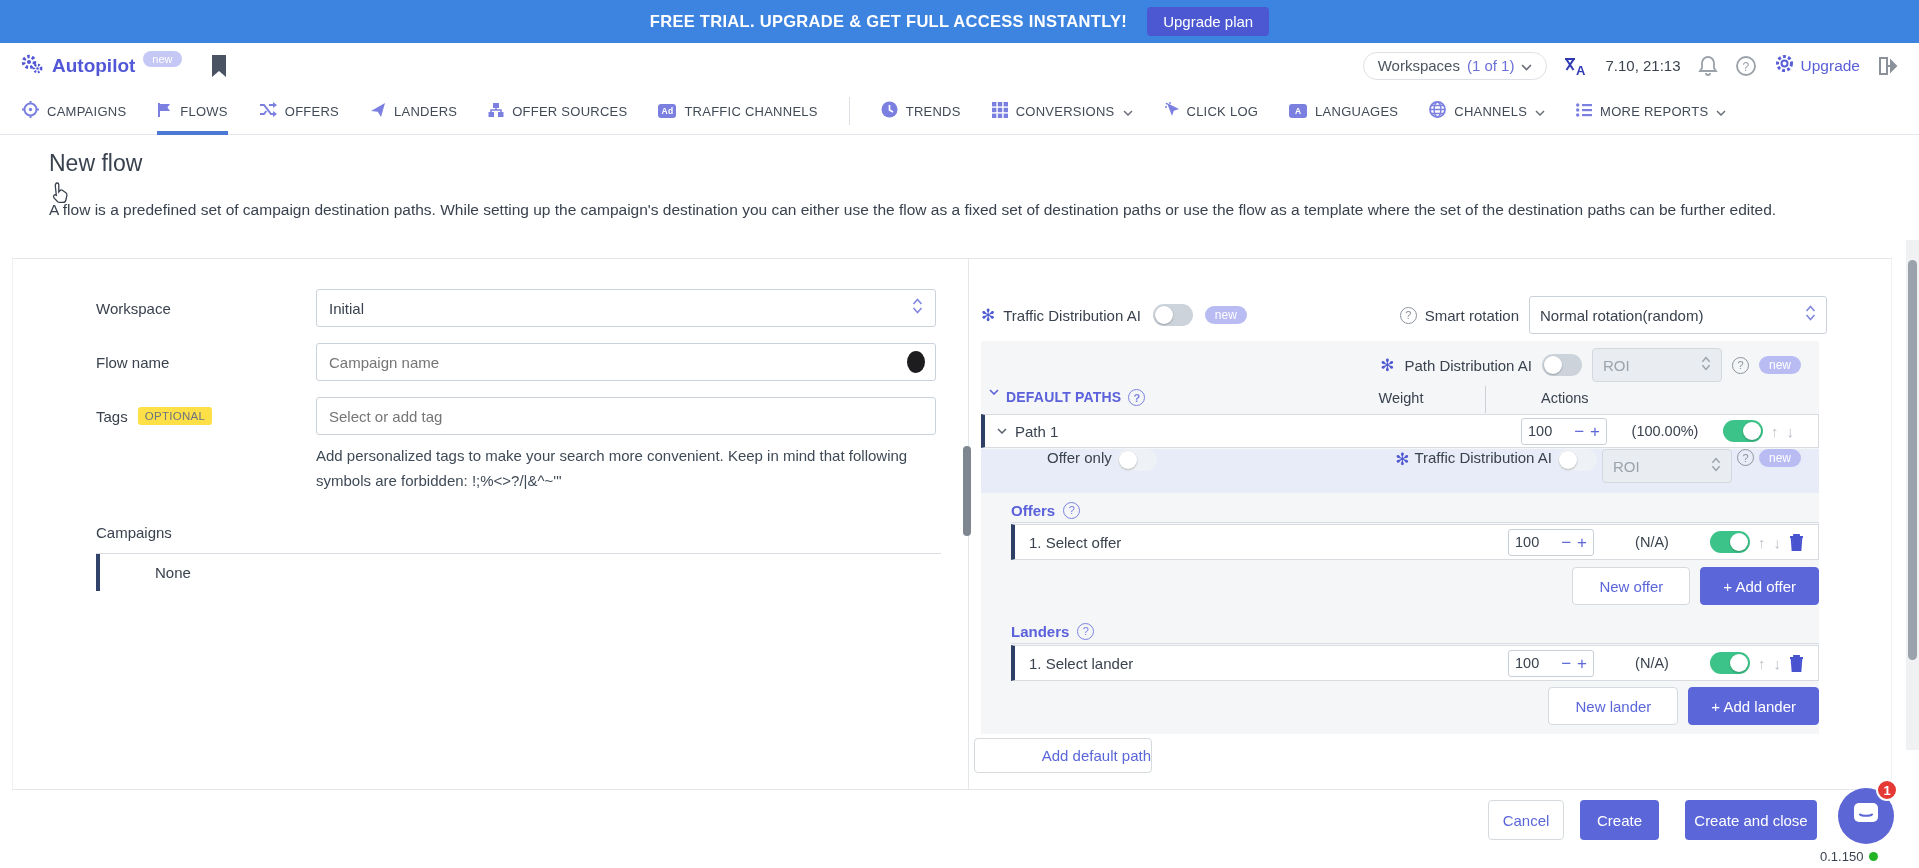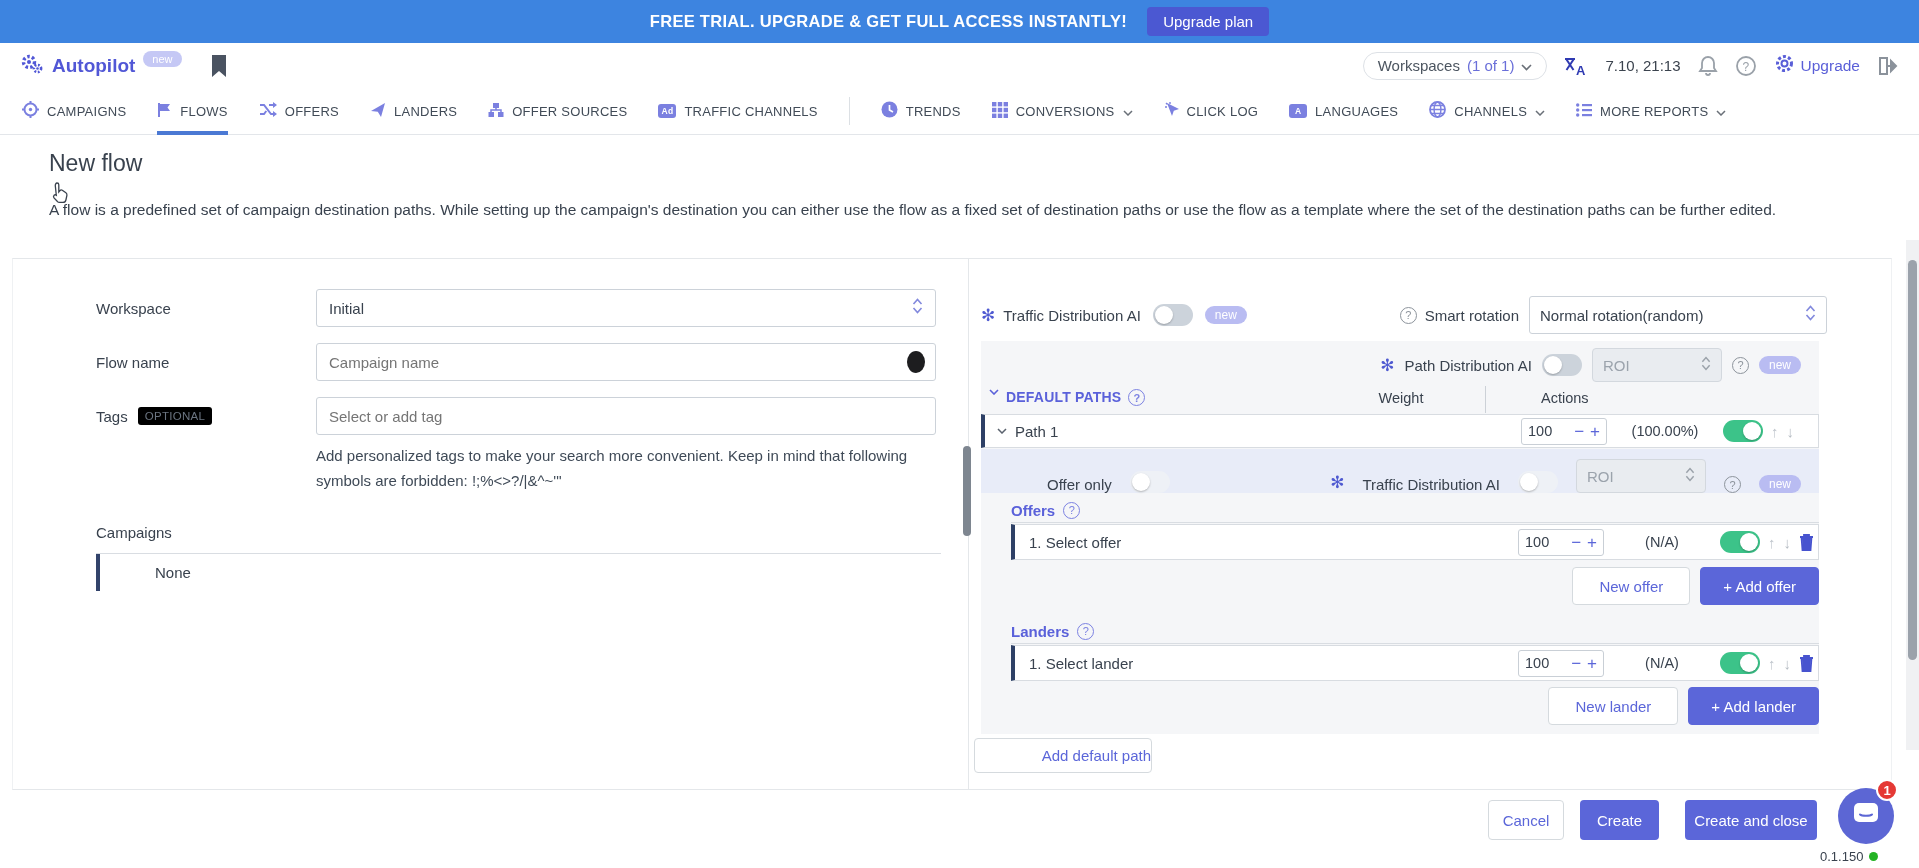--- a/index.html
+++ b/index.html
@@ -47,21 +47,21 @@
 
   .form-label { font-size:15px; color:#39424e; }
   .frow { position:absolute; left:83px; width:840px; display:flex; align-items:center; }
   .frow .form-label { width:220px; }
   .fbox { width:620px; height:38px; border:1px solid #ccd2d9; border-radius:3px; background:#fff;
           display:flex; align-items:center; padding:0 12px; position:relative; }
   .fbox .val { font-size:15px; color:#39424e; }
   .fbox .ph  { font-size:15px; color:#a9b0b8; }
   .stepper { margin-left:auto; }
   .dark-dot { position:absolute; right:10px; width:18px; height:22px; border-radius:50%; background:#1d1d1f; }
-  .opt-badge { background:#000000; color:#6b7480; font-size:11.5px; padding:3px 7px; border-radius:3px; margin-left:10px; letter-spacing:.3px; }
+  .opt-badge { background:#fde047; color:#6b7480; font-size:11.5px; padding:3px 7px; border-radius:3px; margin-left:10px; letter-spacing:.3px; }
   .hint { position:absolute; left:303px; top:184px; width:625px; font-size:15px; line-height:25px; color:#3f4a57; }
   .camp-label { position:absolute; left:83px; top:265px; font-size:15px; }
   .camp-line { position:absolute; left:83px; top:294px; width:845px; height:1px; background:#d9dde2; }
   .none-row { position:absolute; left:83px; top:295px; width:845px; height:37px; display:flex; align-items:center; border-left:4px solid #32436b; }
   .none-row span { margin-left:55px; font-size:15px; }
 
   
   .rpanel { position:absolute; left:968px; top:0; width:850px; height:531px; }
   .toggle { width:40px; height:22px; border-radius:11px; background:#ccd3db; position:relative; cursor:pointer; flex:none; }
   .toggle::after { content:""; position:absolute; left:2px; top:2px; width:18px; height:18px; border-radius:50%; background:#fff; box-shadow:0 1px 2px rgba(0,0,0,.25); }
@@ -92,27 +92,27 @@
               border-left:4px solid #2e4066; display:flex; align-items:center; padding:0 24px 0 12px; gap:8px; }
   .row-name { display:flex; align-items:center; gap:8px; font-size:15px; color:#39424e; }
   .spacer { flex:1; }
   .wbox { width:86px; height:27px; border:1px solid #c9cfd6; border-radius:3px; background:#fff; display:flex; align-items:center; padding:0 6px; gap:6px; }
   .wbox .wval { font-size:14.5px; color:#39424e; flex:1; }
   .wbox .minus,.wbox .plus { color:#5b66d9; font-size:17px; cursor:pointer; line-height:1; }
   .pct { width:100px; text-align:center; font-size:14.5px; color:#39424e; }
   .updown { color:#b6bcc3; font-size:15px; cursor:pointer; }
   .updown.up { color:#c0c6cd; }
 
-  .offeronly-row { position:absolute; top:108px; left:0; width:838px; height:44px; background:#e8ecf8; display:flex; align-items:flex-end; padding:0 18px 0 66px; gap:18px; }
+  .offeronly-row { position:absolute; top:108px; left:0; width:838px; height:44px; background:#e8ecf8; display:flex; align-items:flex-start; padding:0 18px 0 66px; gap:5px; }
 
   .sect { position:absolute; left:30px; width:808px; }
   .sect-head { display:flex; align-items:center; gap:8px; height:25px; border-bottom:1px solid #d9dde2; }
   .sect-title { font-size:15px; font-weight:bold; color:#5a61da; }
   .item-row { position:absolute; left:30px; width:808px; height:36px; background:#fff; border:1px solid #d8dce1; border-left:4px solid #2e4066;
-              display:flex; align-items:center; padding:0 4px 0 8px; gap:8px; }
+              display:flex; align-items:center; padding:0 14px 0 8px; gap:8px; }
   .btn-row { position:absolute; width:808px; left:30px; display:flex; justify-content:flex-end; gap:10px; }
   .btn-outline { background:#fff; border:1px solid #d5dade; border-radius:4px; color:#5b66d9; font-size:15px; height:38px; padding:0 26px; cursor:pointer; }
   .btn-primary { background:#5b66d9; border:1px solid #5b66d9; border-radius:4px; color:#fff; font-size:15px; height:38px; padding:0 22px; cursor:pointer; }
   .trash { cursor:pointer; display:flex; }
 
   .add-path-btn { position:absolute; left:961px; top:479px; width:178px; height:35px; background:#fff; border:1px solid #d5dade;
                   border-radius:4px; color:#5b66d9; font-size:15px; cursor:pointer;text-align:right; }
 
   
   .cancel-btn { position:absolute; left:1488px; top:800px; width:76px; height:40px; background:#fff; border:1px solid #d5dade; border-radius:4px; color:#5b66d9; font-size:15px; cursor:pointer; }

